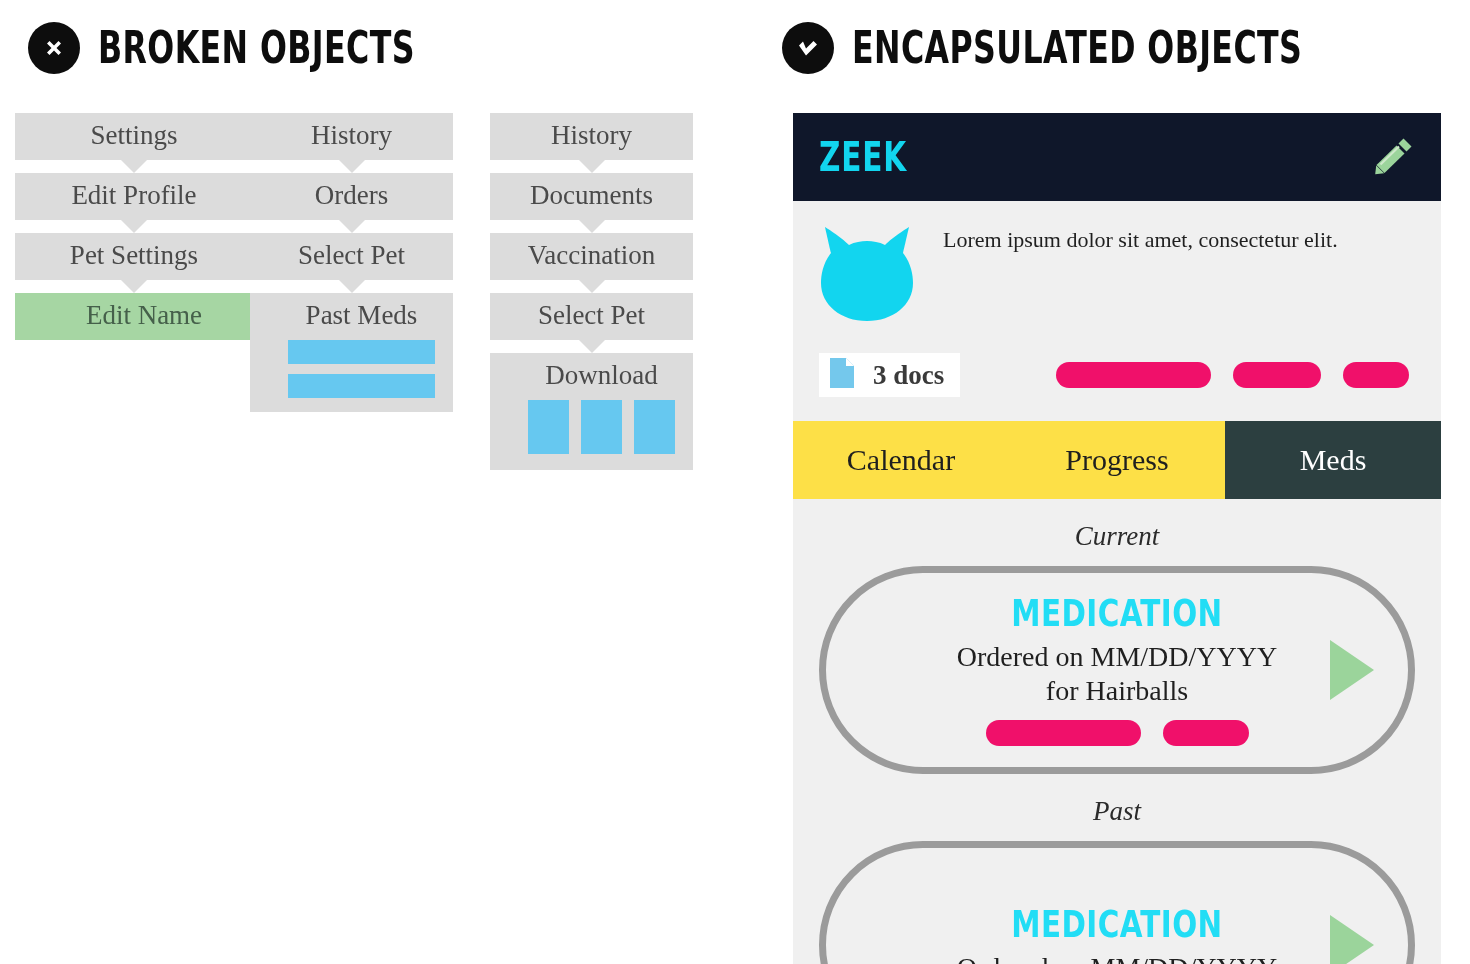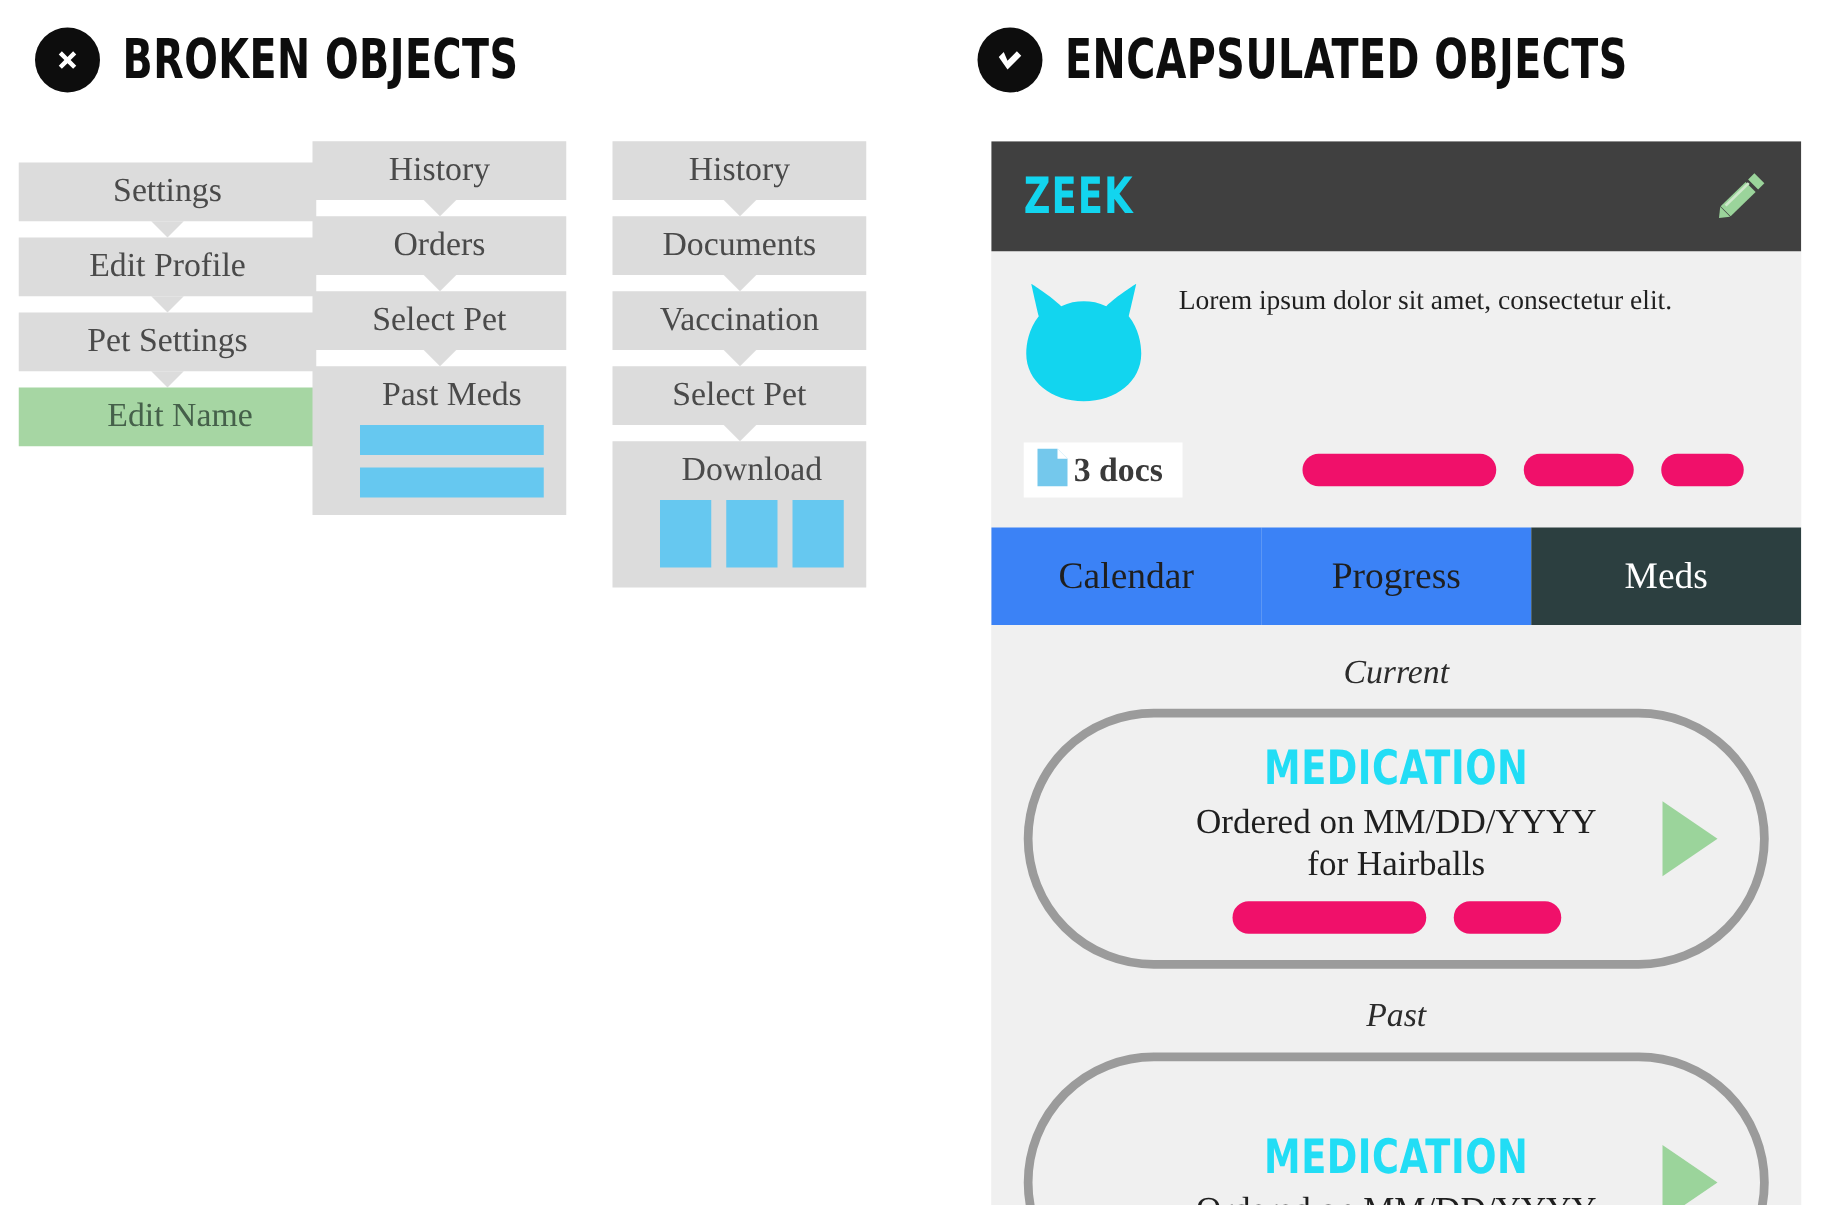--- a/index.html
+++ b/index.html
@@ -37,21 +37,21 @@
     letter-spacing: 0.5px;
     color: #0d0d0d;
     transform: scaleX(0.80);
     transform-origin: left center;
     white-space: nowrap;
     line-height: 1;
   }
 
   
   .chain { position: absolute; }
-  #chain-1 { left: 15px;  top: 130px; width: 238px; }
+  #chain-1 { left: 15px;  top: 113px; width: 238px; }
   #chain-2 { left: 250px; top: 113px; width: 203px; }
   #chain-3 { left: 490px; top: 113px; width: 203px; }
 
   .chain-step {
     position: relative;
     background: #dcdcdc;
     text-align: center;
     margin-bottom: 13px;
   }
   .chain-step:last-child { margin-bottom: 0; padding-left: 20px; }
@@ -105,21 +105,21 @@
     left: 793px;
     top: 113px;
     width: 648px;
     height: 851px;
     background: #f0f0f0;
     overflow: hidden;
   }
 
   .panel-header {
     height: 88px;
-    background: #404040;
+    background: #0f172a;
     display: flex;
     align-items: center;
     justify-content: space-between;
     padding: 0 22px 0 26px;
   }
   .panel-title {
     font-family: "Liberation Sans Narrow", "DejaVu Sans Condensed", "Liberation Sans", sans-serif;
     font-weight: bold;
     font-size: 40px;
     color: #12d5ef;
@@ -144,21 +144,21 @@
   .meta-row {
     display: flex;
     align-items: center;
     margin-top: 26px;
     height: 44px;
   }
   .docs-chip {
     background: #ffffff;
     display: flex;
     align-items: center;
-    gap: 4px;
+    gap: 18px;
     padding: 5px 16px 5px 10px;
     height: 44px;
     flex: none;
   }
   .docs-chip-label {
     font-family: "Liberation Serif", serif;
     font-weight: bold;
     font-size: 27px;
     color: #3a3a3a;
     line-height: 1;
@@ -168,21 +168,21 @@
     align-items: center;
     gap: 22px;
     margin-left: 96px;
   }
   .tag-pill { height: 26px; border-radius: 13px; background: #f0106a; }
 
   
   .tab-bar { display: flex; margin-top: 24px; height: 78px; }
   .tab {
     flex: 1;
-    background: #3b82f6;
+    background: #fde047;
     display: flex;
     align-items: center;
     justify-content: center;
     font-family: "Liberation Serif", serif;
     font-size: 30px;
     color: #1f1f1f;
   }
   .tab.active { background: #2c3f40; color: #ffffff; }
 
   

